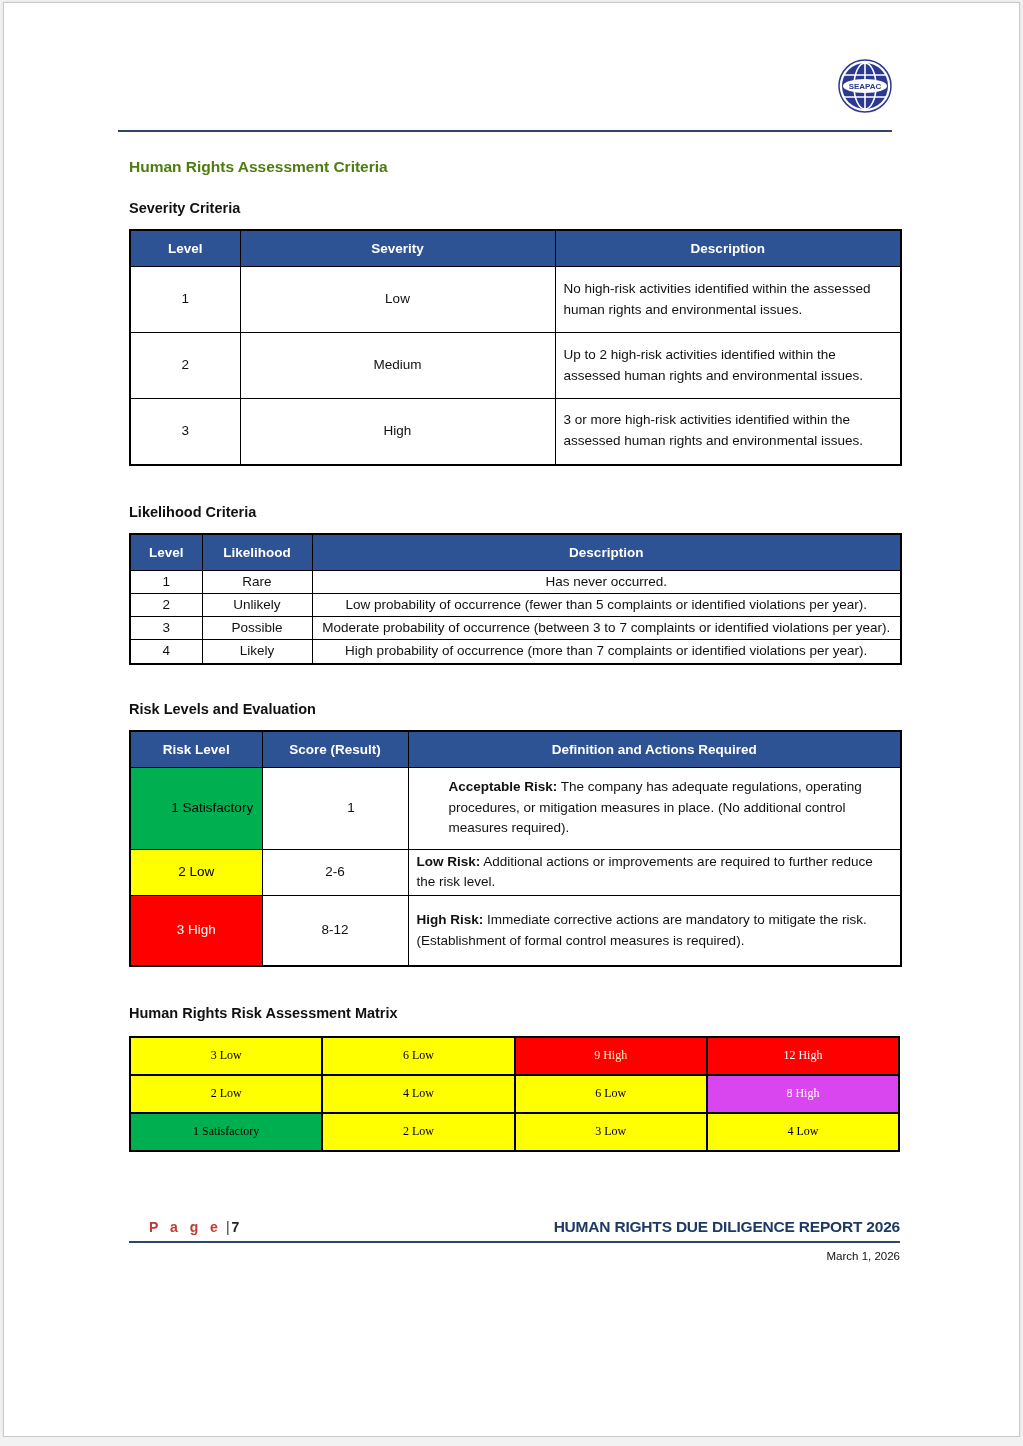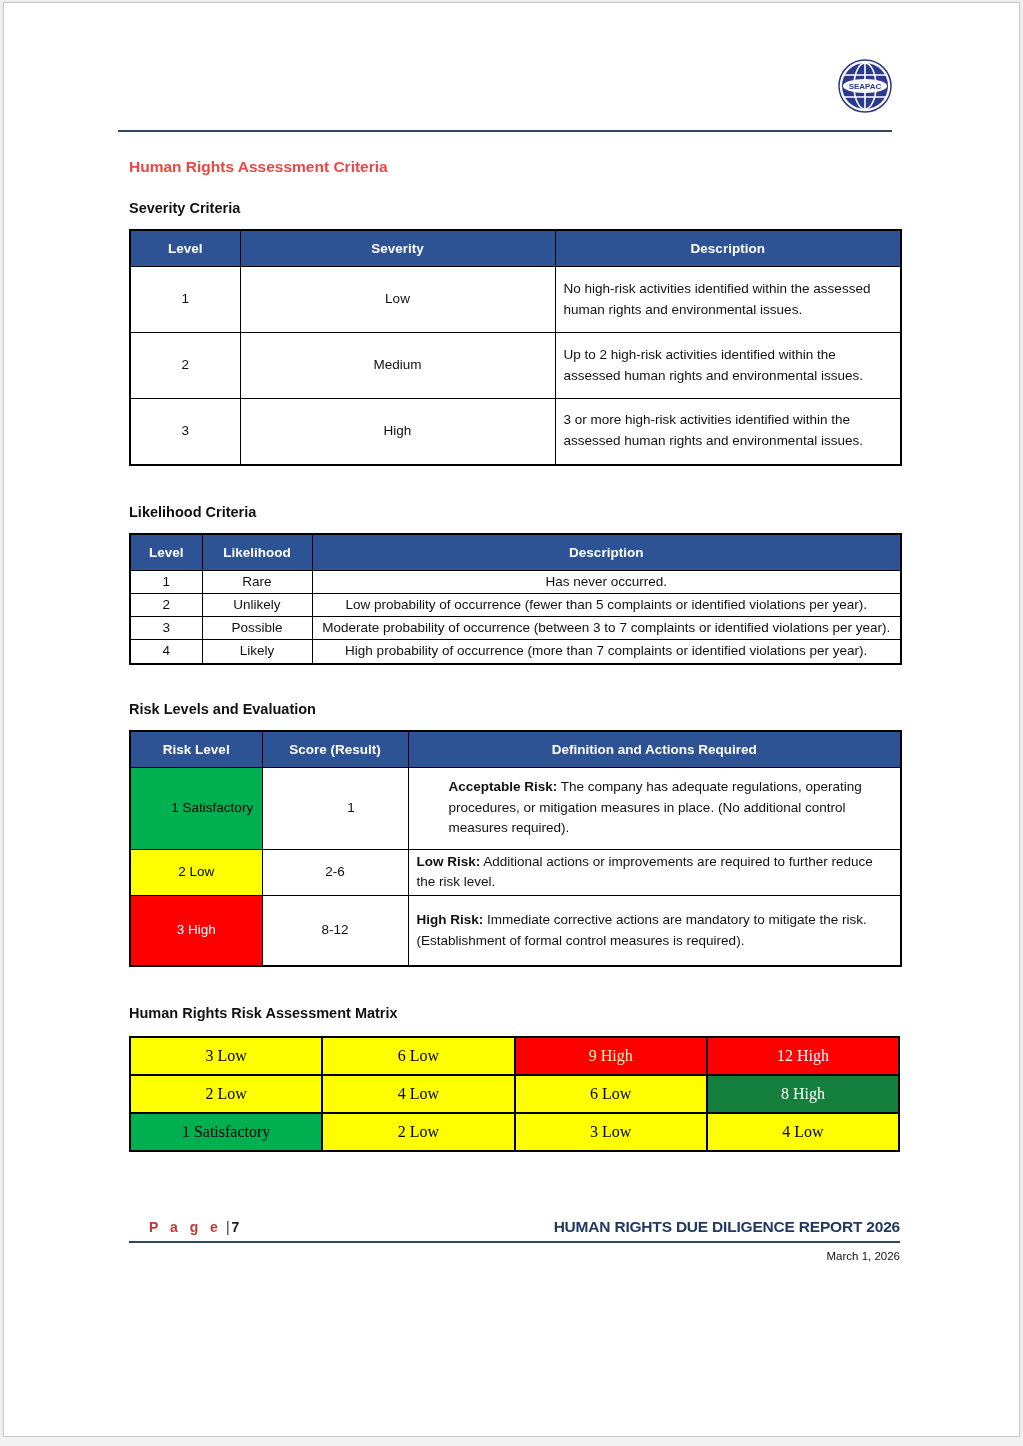--- a/index.html
+++ b/index.html
@@ -19,21 +19,21 @@
   }
   .logo { position:absolute; top:56px; right:127px; width:54px; height:54px; }
   .header-rule {
     position:absolute; top:127px; left:114px; width:774px;
     border-bottom:2px solid #31456b;
   }
   .content { position:absolute; left:125px; top:0; width:771px; }
 
   .doc-title {
     margin-top:155px;
-    font-size:15.5px; font-weight:bold; color:#ef4444;
+    font-size:15.5px; font-weight:bold; color:#4d7c0f;
   }
   .section-heading {
     font-size:14.5px; font-weight:bold; color:#111111;
   }
   .h-sev  { margin-top:24px; }
   .h-like { margin-top:38px; }
   .h-risk { margin-top:36px; }
   .h-mat  { margin-top:38px; }
 
   table { border-collapse:collapse; width:771px; table-layout:fixed; }
@@ -64,21 +64,21 @@
   .t-risk td { line-height:1.55; }
   .t-risk .def b { font-weight:bold; }
   .t-risk tbody tr:nth-child(1) td { height:82px;padding-left:40px; }
   .t-risk tbody tr:nth-child(2) td { height:46px; }
   .t-risk tbody tr:nth-child(3) td { height:70px; }
 
   
   .t-mat { margin-top:15px; border:2.5px solid #000; }
   .t-mat td {
     border:2px solid #000; height:38px; text-align:center;
-    font-family:"Liberation Serif", serif; font-size:16px;
+    font-family:"Liberation Serif", serif; font-size:12px;
   }
 
   
   .footer-row {
     margin-top:66px;
     display:flex; justify-content:space-between; align-items:baseline;padding-left:20px;
   }
   .page-num { font-size:14px; font-weight:bold; color:#222; }
   .page-num .red { color:#be3a34; letter-spacing:4px; }
   .page-num .sep { color:#333; font-weight:normal; margin:0 2px 0 4px; }
@@ -222,21 +222,21 @@
         <tr>
           <td style="background-color: rgb(255, 255, 0); color: rgb(0, 0, 0);">3 Low</td>
           <td style="background-color: rgb(255, 255, 0); color: rgb(0, 0, 0);">6 Low</td>
           <td style="background-color: rgb(255, 0, 0); color: #fef9c3;">9 High</td>
           <td style="background-color: rgb(255, 0, 0); color: rgb(255, 255, 255);">12 High</td>
         </tr>
         <tr>
           <td style="background-color: rgb(255, 255, 0); color: rgb(0, 0, 0);">2 Low</td>
           <td style="background-color: rgb(255, 255, 0); color: rgb(0, 0, 0);">4 Low</td>
           <td style="background-color: rgb(255, 255, 0); color: rgb(0, 0, 0);">6 Low</td>
-          <td style="background-color: #15803d; color: rgb(255, 255, 255);">8 High</td>
+          <td style="background-color: #d946ef; color: rgb(255, 255, 255);">8 High</td>
         </tr>
         <tr>
           <td style="background-color: rgb(0, 176, 80); color: rgb(0, 0, 0);">1 Satisfactory</td>
           <td style="background-color: rgb(255, 255, 0); color: rgb(0, 0, 0);">2 Low</td>
           <td style="background-color: rgb(255, 255, 0); color: rgb(0, 0, 0);">3 Low</td>
           <td style="background-color: rgb(255, 255, 0); color: rgb(0, 0, 0);">4 Low</td>
         </tr>
       </tbody>
     </table>
 

